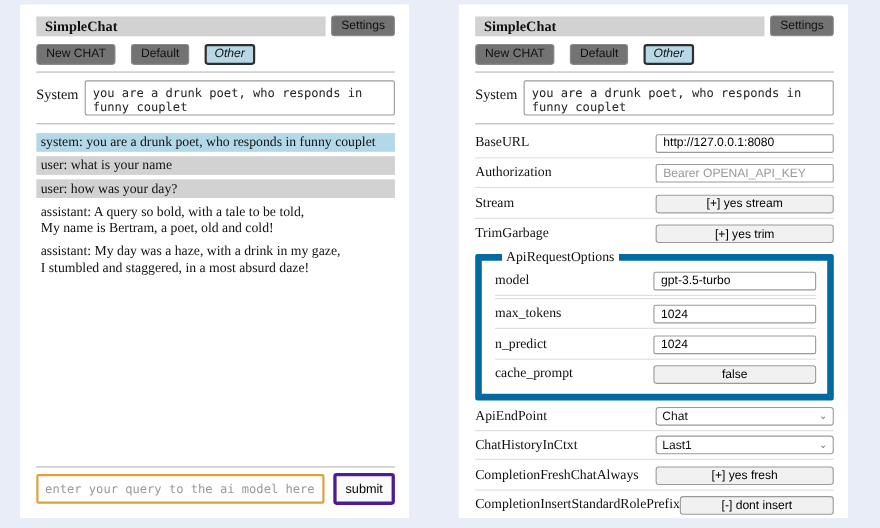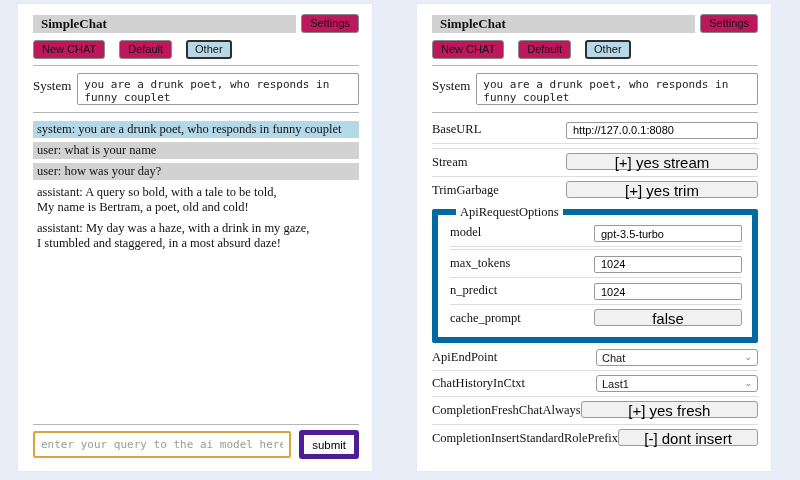--- a/index.html
+++ b/index.html
@@ -21,31 +21,32 @@
   
   .hdr { display: flex; align-items: center; gap: 5px; }
   .titlebar {
     flex: 1; background: #d2d2d2; height: 18px;
     display: flex; align-items: center; padding-left: 8px;
     font-weight: bold; font-size: 13px;
   }
   .btn {
     font-family: "Liberation Sans", sans-serif;
     font-size: 11px; color: #111;
-    background: #be185d;
+    background: #737373;
     border: 1px solid #8a8a8a; border-radius: 3px;
     padding: 2px 8px; line-height: 13px;
     white-space: nowrap; cursor: pointer;
   }
   
   .toolbar { display: flex; gap: 14px; margin-top: 7px; }
   .btn.active-tab {
     background: #b8d8e8;
     border: 2px solid #2e2e2e;
     padding: 1px 7px;
+    font-style: italic;
   }
 
   hr.rule { border: none; border-top: 1px solid #b5b5b5; margin: 6px 0 5px 0; }
 
   
   .sysrow { display: flex; align-items: flex-start; gap: 6px; margin: 2px 0 1px 0; }
   .sysrow .lbl { font-size: 13px; padding-top: 5px; }
   .sysrow textarea {
     flex: 1; height: 32px; resize: none;
     font-family: "DejaVu Sans Mono", "Liberation Mono", monospace;
@@ -57,30 +58,30 @@
   
   .messages { margin-top: 3px; }
   .msg { font-size: 12.5px; line-height: 15px; padding: 1px 4px; margin-bottom: 4px; }
   .msg.system { background: #b3d9e8; }
   .msg.user { background: #d2d2d2; }
   .msg.assistant { background: transparent; white-space: pre-line; }
 
   
   .setrow { display: flex; align-items: center; justify-content: space-between; padding: 2px 0; }
   .setrow .lbl { font-size: 12.5px; }
-  .ctl { width: 192px; }
+  .ctl { width: 162px; }
   .ctl input {
     width: 100%; height: 17px;
     font-family: "Liberation Sans", sans-serif; font-size: 11px;
     border: 1px solid #999; border-radius: 2px; padding: 1px 6px; outline: none;
   }
   .ctl input::placeholder, .query input::placeholder, .sysrow textarea::placeholder { color: #9a9a9a; }
   .wbtn {
     width: 100%; height: 17px;
-    font-family: "Liberation Sans", sans-serif; font-size: 15px;
+    font-family: "Liberation Sans", sans-serif; font-size: 11px;
     background: #f1f1f1; border: 1px solid #9a9a9a; border-radius: 3px;
     cursor: pointer;
   }
   .sel {
     width: 162px; height: 17px;
     background: #fff; border: 1px solid #999; border-radius: 3px;
     font-family: "Liberation Sans", sans-serif; font-size: 11px;
     display: flex; align-items: center; justify-content: space-between;
     padding: 0 5px; cursor: pointer;
   }
@@ -100,21 +101,21 @@
   .query input {
     flex: 1; height: 27px;
     font-family: "DejaVu Sans Mono", "Liberation Mono", monospace;
     font-size: 11px;
     border: 1px solid #999; border-radius: 2px;
     padding: 0 6px; outline: none;
   }
   .query input.focused { border: 2px solid #d9a43e; }
   .submit {
     font-family: "Liberation Sans", sans-serif; font-size: 11.5px;
-    background: #fbfbfb; border: 5px solid #4c1d95; border-radius: 3px;
+    background: #fbfbfb; border: 3px solid #4c1d95; border-radius: 3px;
     height: 29px; padding: 0 8px; cursor: pointer;
   }
 </style>
 </head>
 <body>
 
 <div class="stage">
 
   <div class="panel">
     <div class="hdr">
@@ -180,20 +181,24 @@
     </div>
 
     <hr class="rule">
 
     <div class="setrow">
       <span class="lbl">BaseURL</span>
       <span class="ctl"><input type="text" value="http://127.0.0.1:8080" style=""></span>
     </div>
     <hr class="sep">
 
+    <div class="setrow">
+      <span class="lbl">Authorization</span>
+      <span class="ctl"><input type="text" placeholder="Bearer OPENAI_API_KEY" style=""></span>
+    </div>
     <hr class="sep">
 
     <div class="setrow">
       <span class="lbl">Stream</span>
       <span class="ctl"><button class="wbtn">[+] yes stream</button></span>
     </div>
     <hr class="sep">
 
     <div class="setrow">
       <span class="lbl">TrimGarbage</span>

